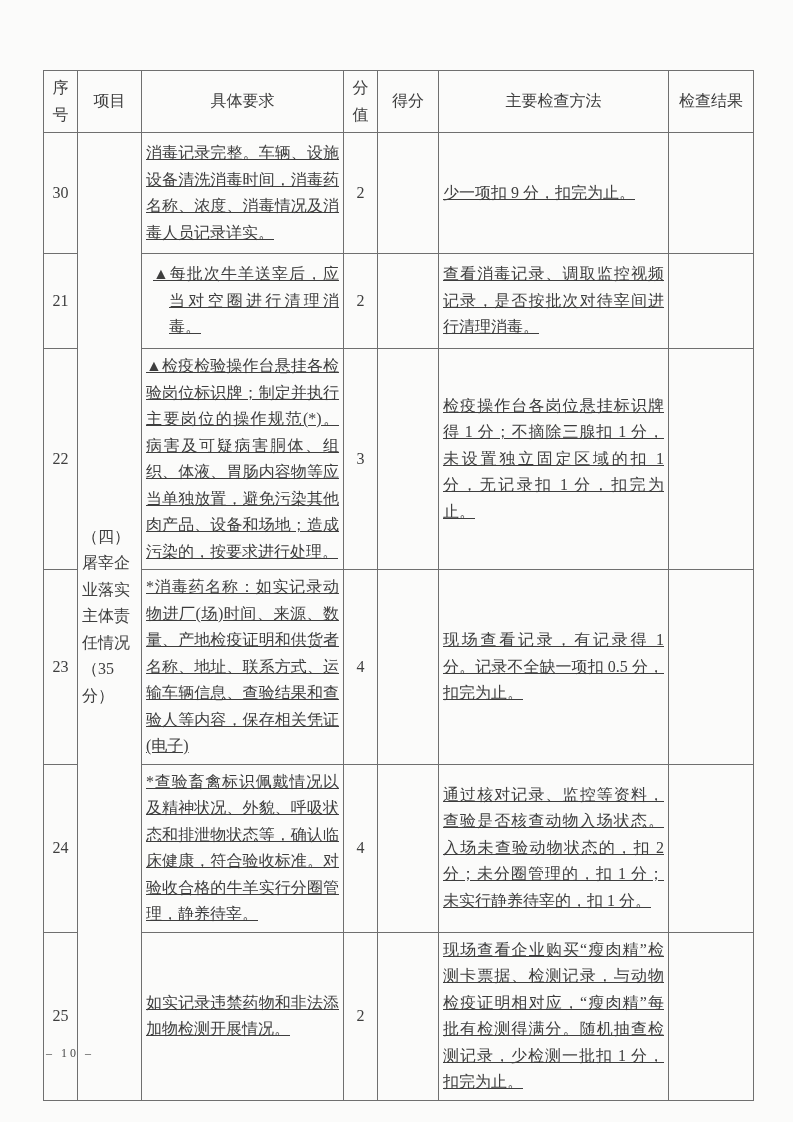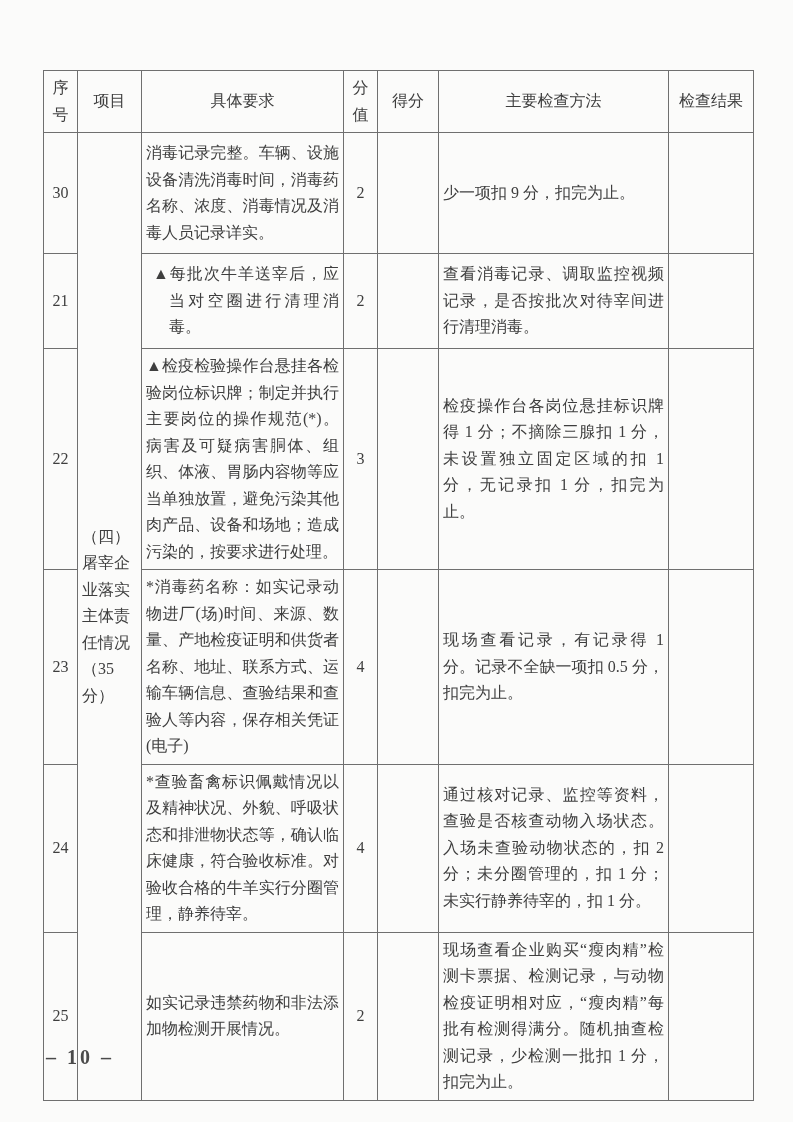--- a/index.html
+++ b/index.html
@@ -30,39 +30,39 @@
     line-height: 26.5px;
     vertical-align: middle;
     padding: 4px 4px;
     overflow: hidden;
   }
   th.colhead { text-align: center; padding: 2px 1px; }
   td.num { text-align: center; padding: 2px 1px; }
   td.req, td.method {
     text-align: justify;
     padding: 6px 10px 6px 11px;
+    text-decoration: underline;
   }
   td.req.hang {
     padding-left: calc(11px + 1em);
     text-indent: -1em;
   }
   td.category {
     text-align: left;
     padding: 2px 4px;
     line-height: 27px;
   }
   td.empty-cell { padding: 0; }
   .footer-pagenum {
     position: absolute;
     left: 46px;
     top: 1046px;
-    font-size: 20px;
+    font-size: 12px;
     letter-spacing: 3px;
     color: #4a4a4a;
-    font-weight: bold;
   }
 </style>
 </head>
 <body>
 
 <div class="page">
 
   <table class="inspection">
     <colgroup>
       <col style="width:34px">

